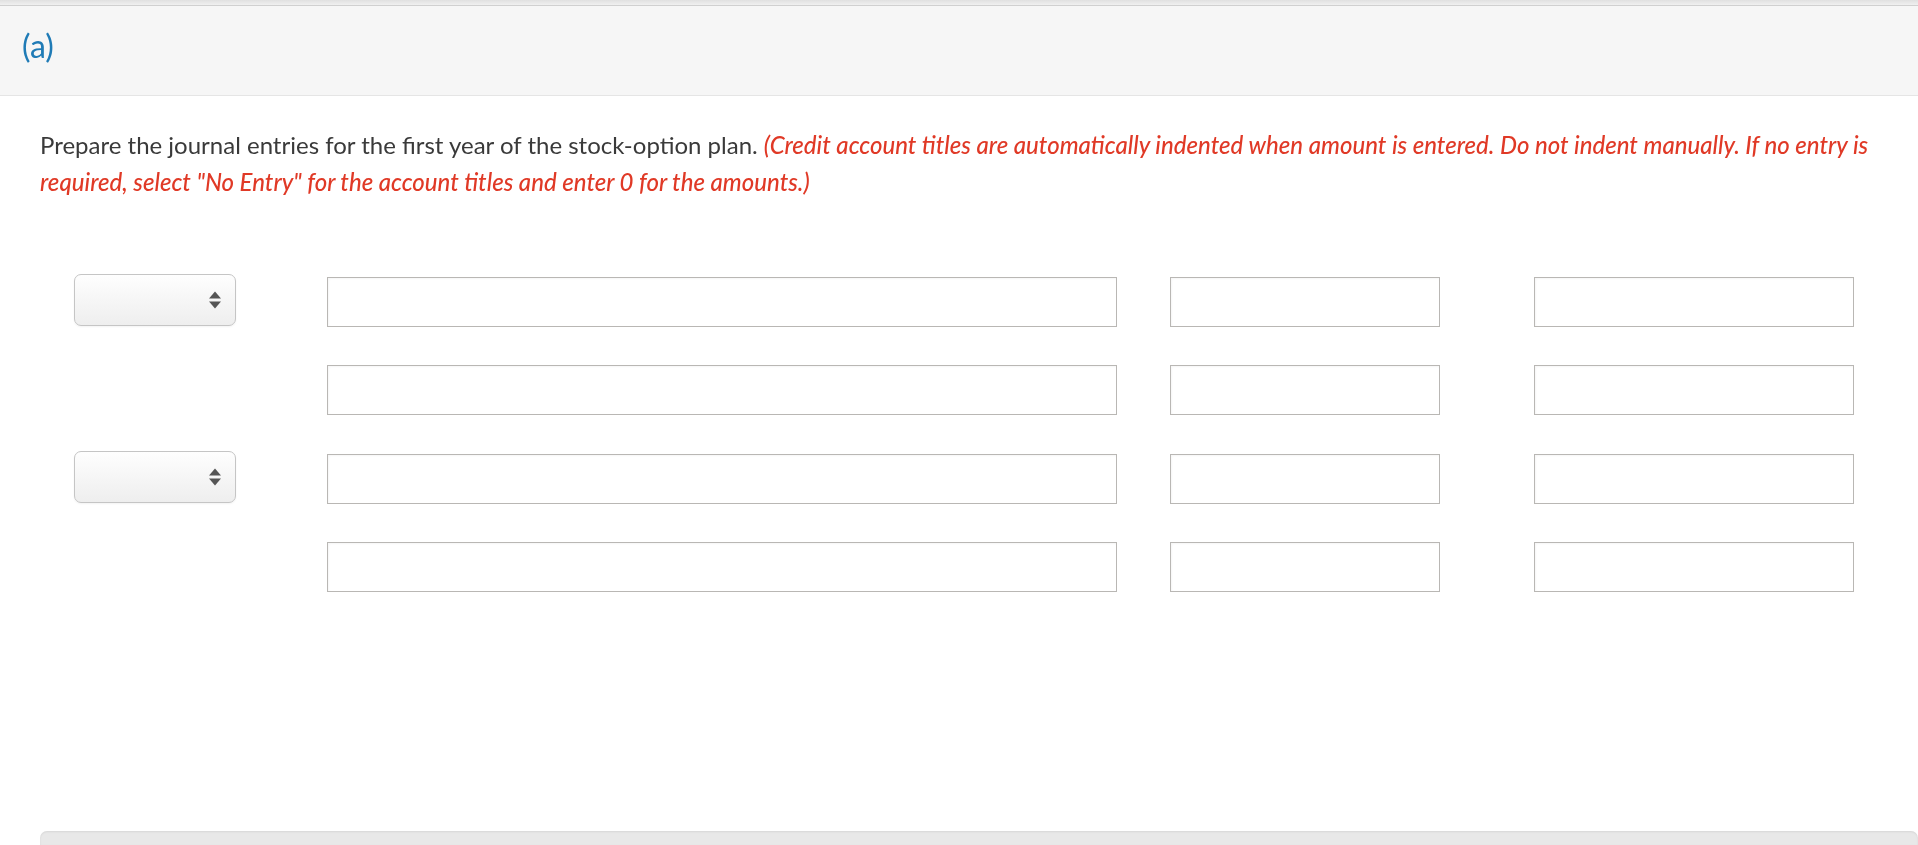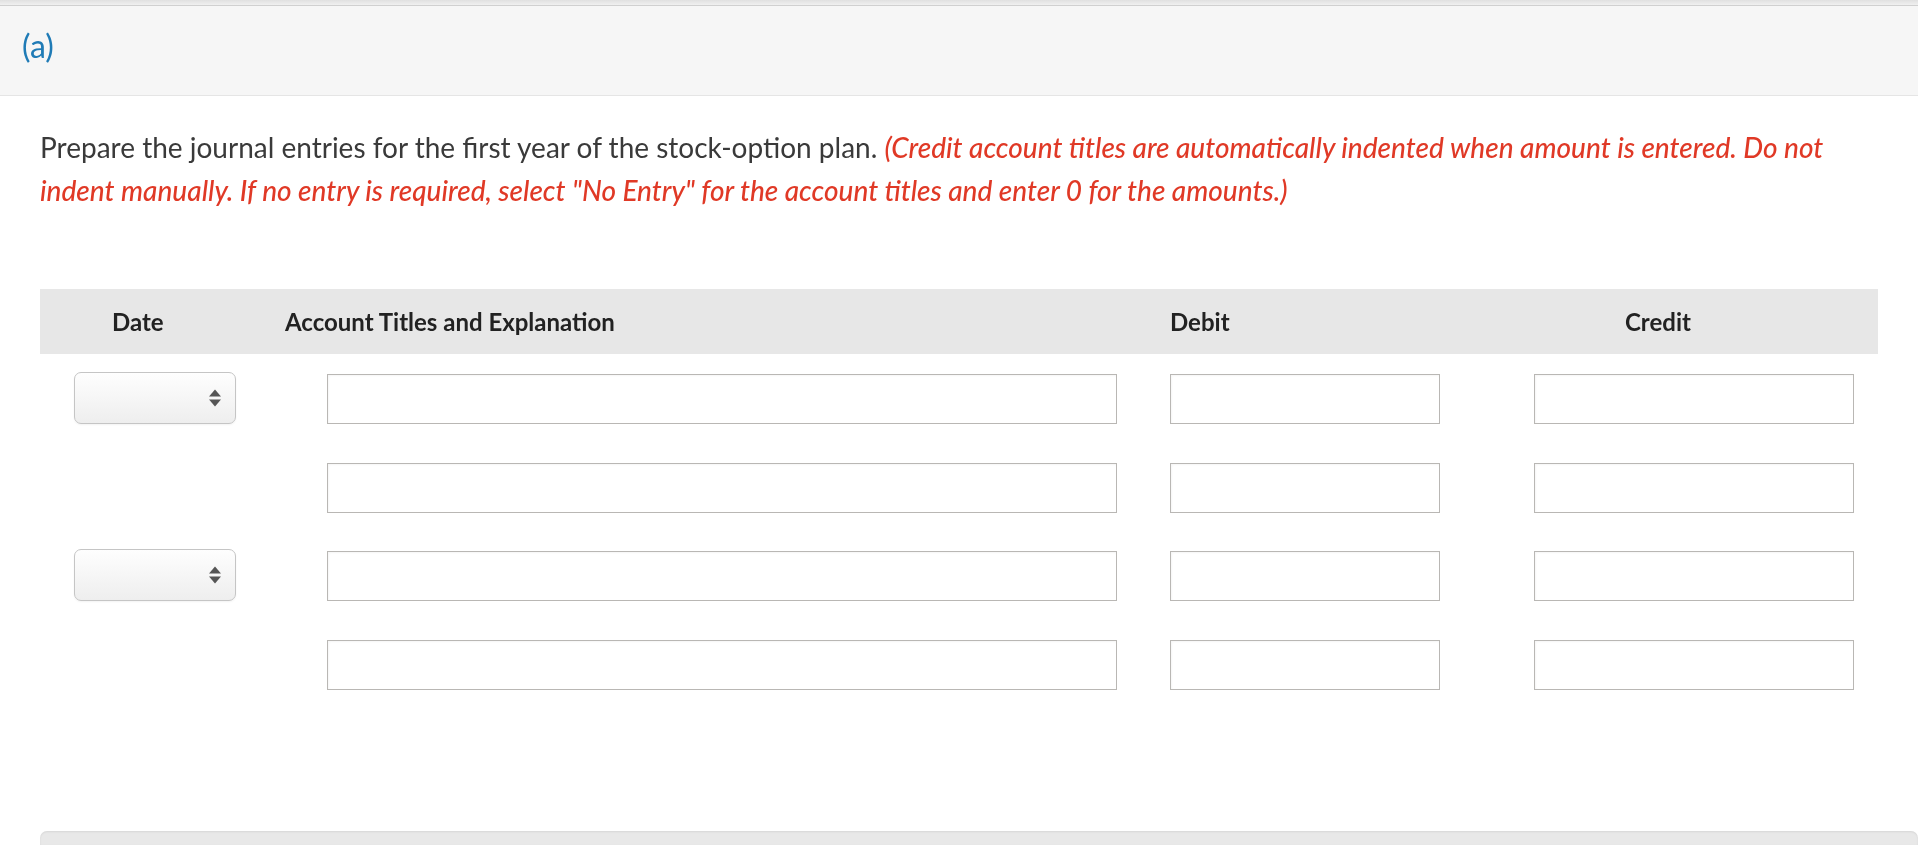--- a/index.html
+++ b/index.html
@@ -22,24 +22,24 @@
   }
   .part-label {
     color: #1f7bb6;
     font-size: 32px;
     font-weight: 400;
   }
   .content {
     padding: 30px 40px 0 40px;
   }
   .instruction {
-    font-size: 28px;
+    font-size: 24px;
     line-height: 1.55;
     color: #3a3a3a;
-    margin-bottom: 76px;
+    margin-bottom: 56px;
   }
   .instruction .hint {
     color: #e03926;
     font-style: italic;
     font-weight: 500;
   }
   .je-table {
     width: 100%;
   }
   .je-header-row {
@@ -131,26 +131,20 @@
 </div>
 
 <div class="content">
 
   <p class="instruction">
     <span>Prepare the journal entries for the first year of the stock-option plan. </span><span class="hint">(Credit account titles are automatically indented when amount is entered. Do not indent manually. If no entry is required, select "No Entry" for the account titles and enter 0 for the amounts.)</span>
   </p>
 
   <div class="je-table">
 
-    <div class="je-header-row">
-      <div class="hcell col-date">Date</div>
-      <div class="hcell col-acct">Account Titles and Explanation</div>
-      <div class="hcell col-debit">Debit</div>
-      <div class="hcell col-credit">Credit</div>
-    </div>
 
     <div class="je-body-row">
       <div class="cell-date">
         <div class="date-select">
           <span class="spinner">
             <span class="tri-up"></span>
               <span class="tri-down"></span>
           </span>
         </div>
       </div>

